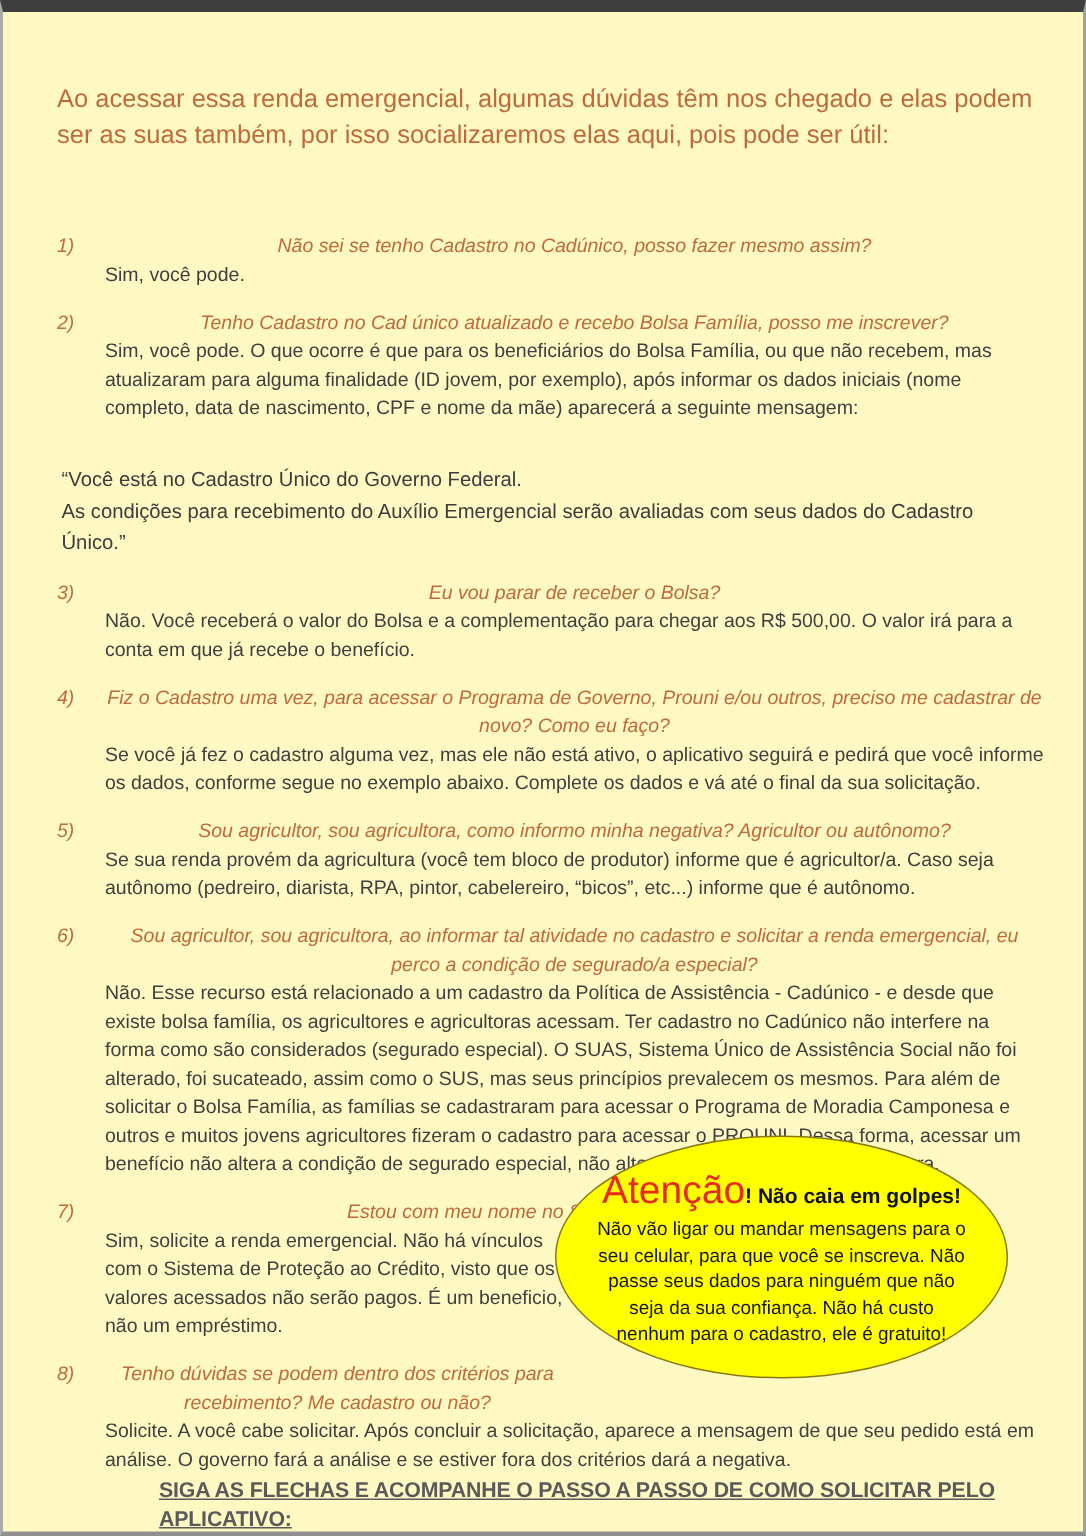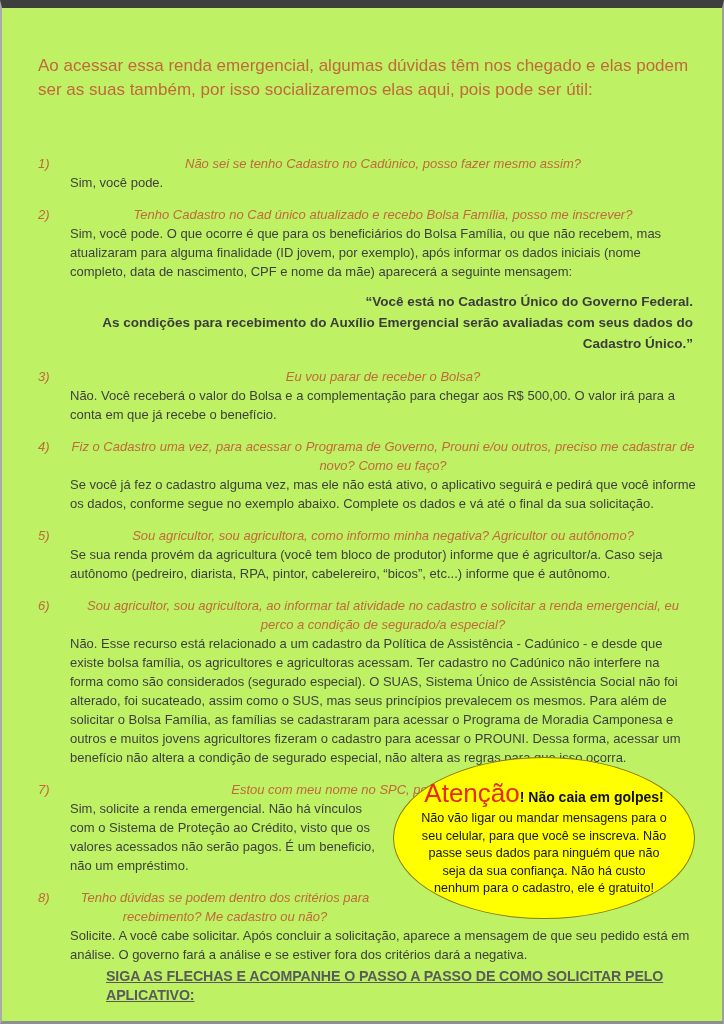--- a/index.html
+++ b/index.html
@@ -5,21 +5,21 @@
   html, body { margin: 0; padding: 0; background: #ffffff; }
   body {
     width: 724px; height: 1024px; overflow: hidden;
     font-family: "Liberation Sans", sans-serif;
     -webkit-font-smoothing: antialiased;
   }
   .page {
     position: relative;
     box-sizing: border-box;
     width: 724px; height: 1024px;
-    background: #bef264;
+    background: #fef9c3;
     border-top: 8px solid #3e3e3e;
     border-left: 2px solid #ababab;
     border-right: 2px solid #9f9f9f;
     border-bottom: 3px solid #8f8f8f;
   }
   .content { padding: 0 26px 0 36px; }
 
   .intro {
     margin: 46px 0 0 0;
     width: 662px;
@@ -44,33 +44,33 @@
   }
   .faq-a {
     margin: 0;
     color: #3f3f3f;
     font-size: 13px; line-height: 19px;
   }
   .narrow-a { max-width: 318px; }
   .narrow-q { max-width: 310px; }
 
   .quote {
-    margin: 10px auto 0 auto;
+    margin: 28px auto 0 auto;
     width: 652px;
-    text-align: right;
+    text-align: left;
     color: #3c3c3c;
-    font-weight: bold;
+    font-weight: normal;
     font-size: 13.5px;
     line-height: 21px;
   }
   .quote p { margin: 0; }
 
   .attention {
     position: absolute;
-    left: 391px; top: 749px;
+    left: 368px; top: 749px;
     width: 302px; height: 162px;
     background: #ffff00;
     border: 1px solid #8a7a10;
     border-radius: 50%;
     box-sizing: border-box;
     text-align: center;
     padding: 22px 26px 0 26px;
   }
   .att-title {
     color: #e8291c;

